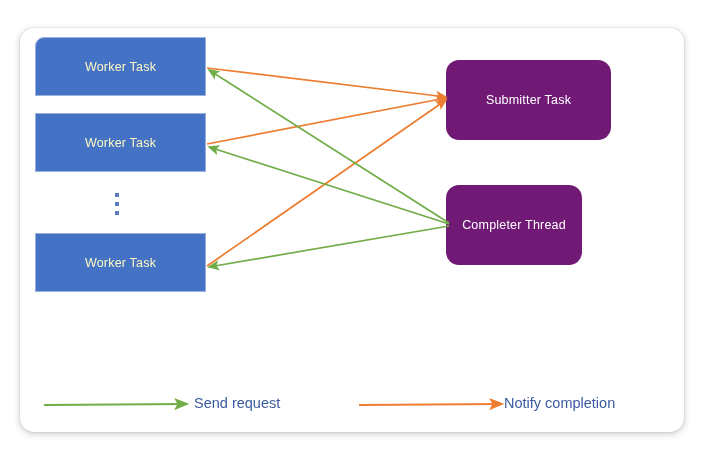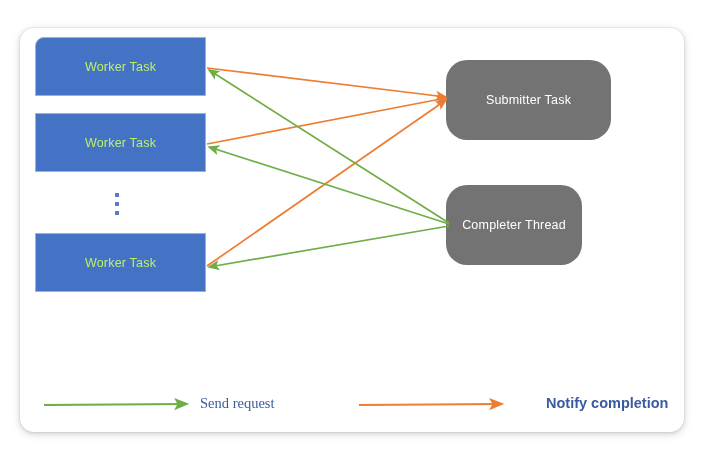--- a/index.html
+++ b/index.html
@@ -35,31 +35,31 @@
     border: 1px solid #9BB0DC;
     box-sizing: border-box;
     display: flex;
     align-items: center;
     justify-content: center;
   }
   .worker-box.first {
     border-top-left-radius: 9px;
   }
   .worker-label {
-    color: #bef264;
+    color: #fef9c3;
     font-size: 12.5px;
     font-family: "Liberation Sans", sans-serif;
     letter-spacing: 0.2px;
     white-space: nowrap;
   }
   
   .node-box {
     position: absolute;
-    background: #737373;
-    border-radius: 21px;
+    background: #701a75;
+    border-radius: 13px;
     box-sizing: border-box;
     display: flex;
     align-items: center;
     justify-content: center;
   }
   .node-label {
     color: #FFFFFF;
     font-size: 12.5px;
     font-family: "Liberation Sans", sans-serif;
     letter-spacing: 0.2px;
@@ -92,22 +92,22 @@
     pointer-events: none;
   }
   
   .legend-text {
     position: absolute;
     font-size: 14.5px;
     font-family: "Liberation Sans", sans-serif;
     color: #3A5BA0;
     white-space: nowrap;
   }
-  #legend-send-text { left: 200px; top: 395px; font-family: Liberation Serif, serif; }
-  #legend-notify-text { left: 546px; top: 395px; font-weight: bold; }
+  #legend-send-text { left: 194px; top: 395px; }
+  #legend-notify-text { left: 504px; top: 395px; }
 </style>
 </head>
 <body>
 
 <div id="stage">
 
   <div id="card"></div>
 
   <div class="worker-box first" style="left:35px; top:37px; width:171px; height:59px;">
     <span class="worker-label">Worker Task</span>

